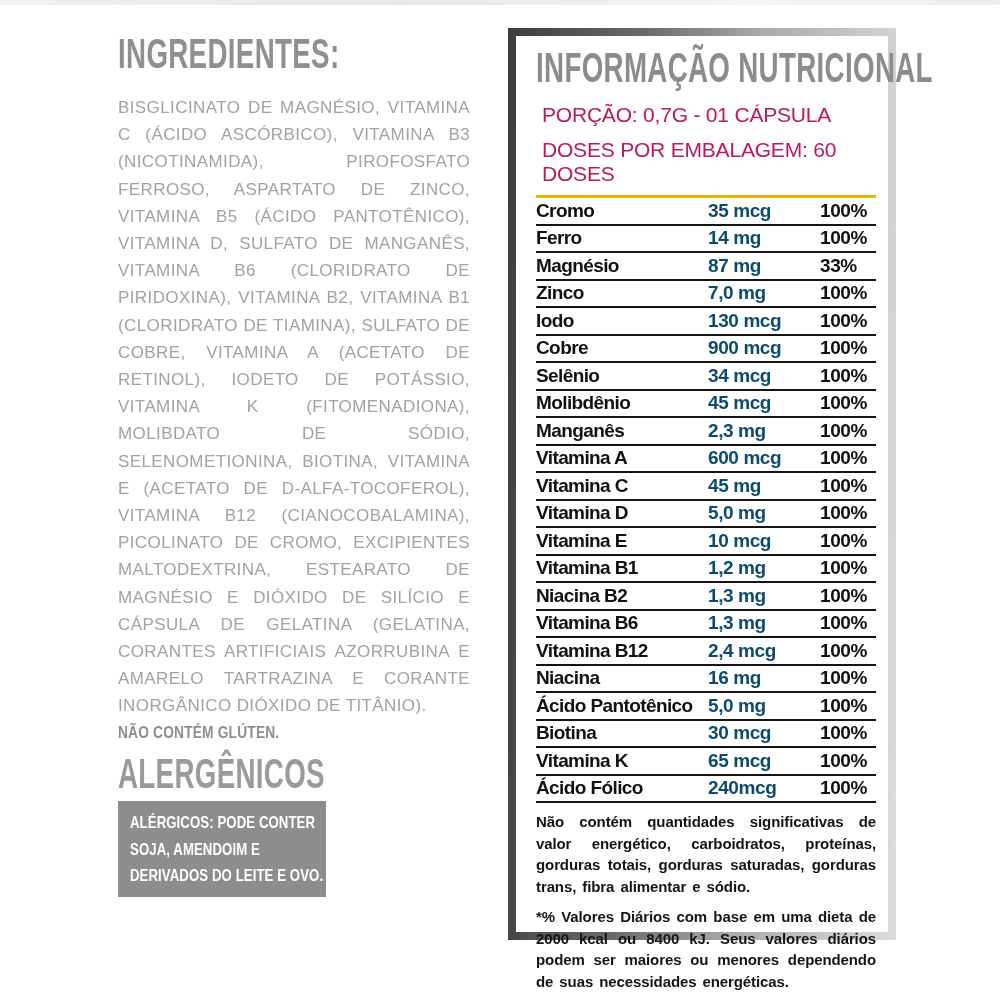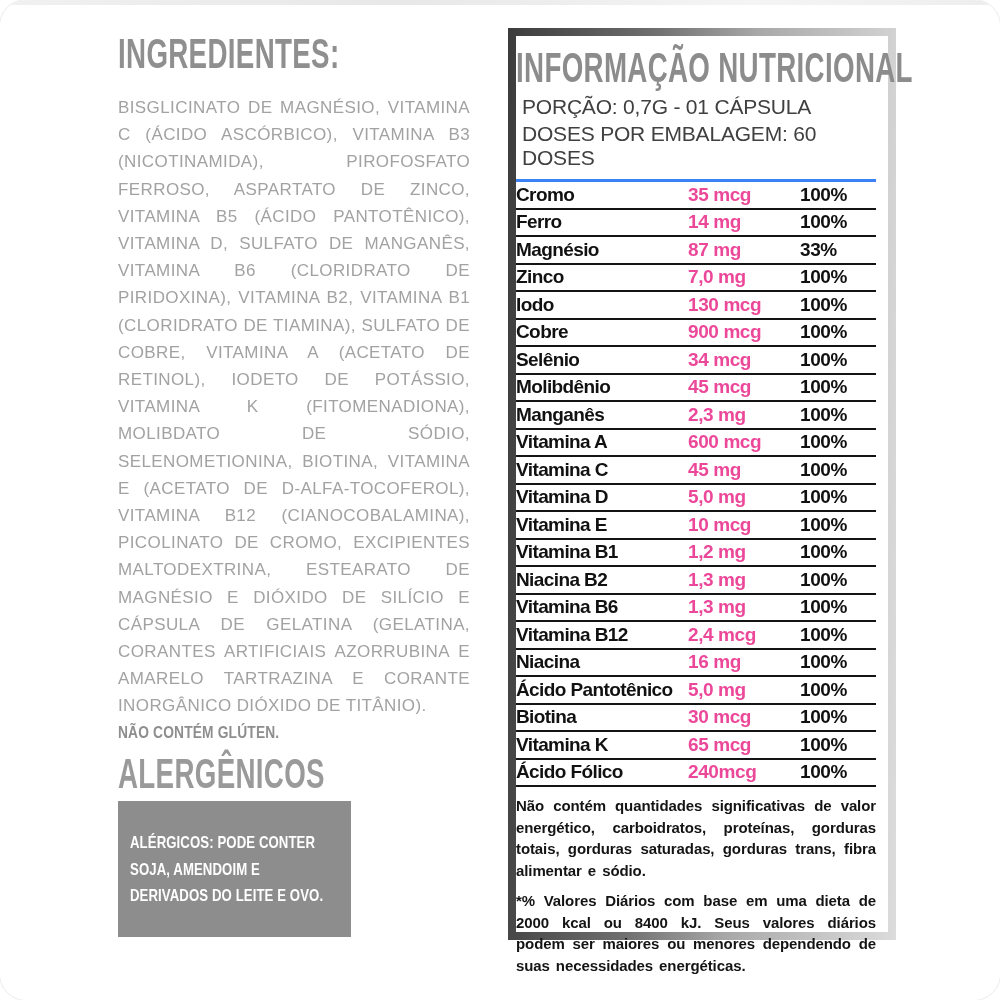--- a/index.html
+++ b/index.html
@@ -1,20 +1,20 @@
 <!DOCTYPE html>
 <html><head>
 <meta charset="utf-8">
 <style>
   * { margin:0; padding:0; box-sizing:border-box; }
   html,body { background:#ffffff; }
   body { font-family:"Liberation Sans", sans-serif; }
   .page {
     position:relative; width:1000px; height:1000px; background:#ffffff;
-    overflow:hidden; outline:1px solid #ececec;border-radius:26px;
+    overflow:hidden; outline:1px solid #ececec;
   }
   .top-edge {
     position:absolute; left:0; top:0; width:1000px; height:5px;
     background:linear-gradient(90deg,#ededed,#e2e2e2 40%,#f2f2f2 75%,#e9e9e9);
     opacity:.8;
   }
   .cond { display:inline-block; transform-origin:left center; white-space:nowrap; }
 
   
   .left-col { position:absolute; left:118px; top:30px; width:352px; }
@@ -30,54 +30,54 @@
   .gluten-note {
     margin-top:4px; font-weight:bold; font-size:16px; color:#8e8e8e;
     transform:scaleX(0.86); letter-spacing:0.2px;
   }
   .alerg-heading-wrap { position:absolute; left:118px; top:750px; }
   .alerg-heading {
     font-weight:bold; font-size:42px; color:#9a9a9a;
     transform:scaleX(0.66); letter-spacing:0.5px;
   }
   .alerg-box {
-    position:absolute; left:118px; top:801px; width:233px;
-    padding:28px 12px; color:#ffffff;
+    position:absolute; left:118px; top:801px; width:208px;
+    padding:8px 12px; color:#ffffff;
   }
   .alerg-box-text {
     width:261px; transform:scaleX(0.80); transform-origin:left top;
     font-weight:bold; font-size:16.5px; line-height:26.5px; letter-spacing:0.1px;
   }
 
   
   .ntable {
     position:absolute; left:508px; top:28px; width:388px; height:912px;
     border:8px solid transparent;
     border-image:linear-gradient(92deg,#3c3c3c,#6f6f6f 35%,#a9a9a9 60%,#dcdcdc 100%) 8;
     background:#ffffff;
-    padding:6px 12px 0 0;
+    padding:6px 12px 0 20px;
   }
   .ntitle-wrap { margin-top:2px; }
   .ntitle {
     font-weight:bold; font-size:42px; color:#8c8c8c;
     transform:scaleX(0.66); letter-spacing:0.5px;
   }
   .nsub {
-    color:#404040; font-size:21px; letter-spacing:-0.2px;
-    margin-left:6px; margin-top:3px; font-weight:normal;
-  }
-  .nrows { margin-top:9px; border-top:3px solid #3b82f6; }
+    color:#be185d; font-size:21px; letter-spacing:-0.2px;
+    margin-left:6px; margin-top:11px; font-weight:normal;
+  }
+  .nrows { margin-top:9px; border-top:3px solid #eab308; }
   .nrow {
     display:grid; grid-template-columns:172px 112px auto;
     align-items:baseline;
     border-bottom:2.5px solid #141414;
     padding:1.5px 0 2px 0;
   }
   .nrow .c-name  { font-weight:bold; font-size:19px; color:#111; letter-spacing:-0.6px; white-space:nowrap; }
-  .nrow .c-amt   { font-weight:bold; font-size:19px; color:#ec4899; letter-spacing:-0.4px; white-space:nowrap; }
+  .nrow .c-amt   { font-weight:bold; font-size:19px; color:#0c4a6e; letter-spacing:-0.4px; white-space:nowrap; }
   .nrow .c-dv    { font-weight:bold; font-size:19px; color:#111; text-align:left; letter-spacing:-0.4px; }
   .nnotes { margin-top:8px; }
   .nnote {
     text-align:justify; font-weight:bold; font-size:15px; line-height:21.5px;
     color:#141414; letter-spacing:-0.1px; word-spacing:2px;
   }
   .nnote + .nnote { margin-top:9px; }
 </style>
 </head>
 <body>

